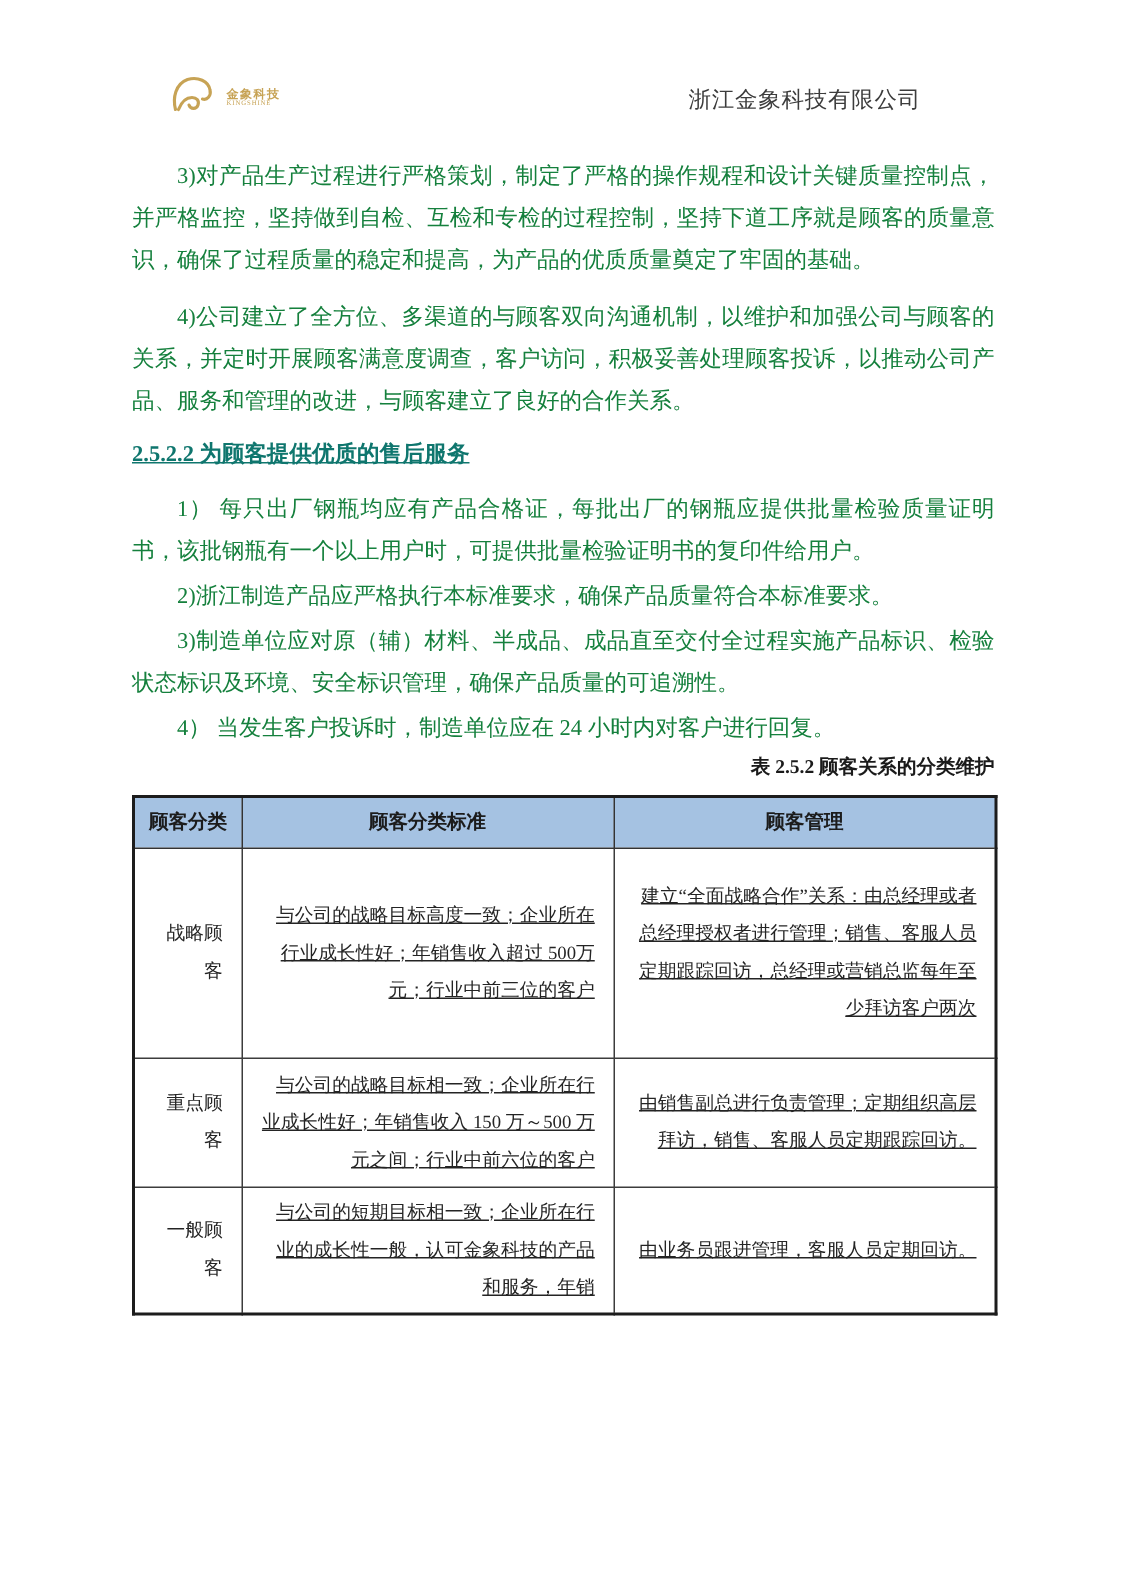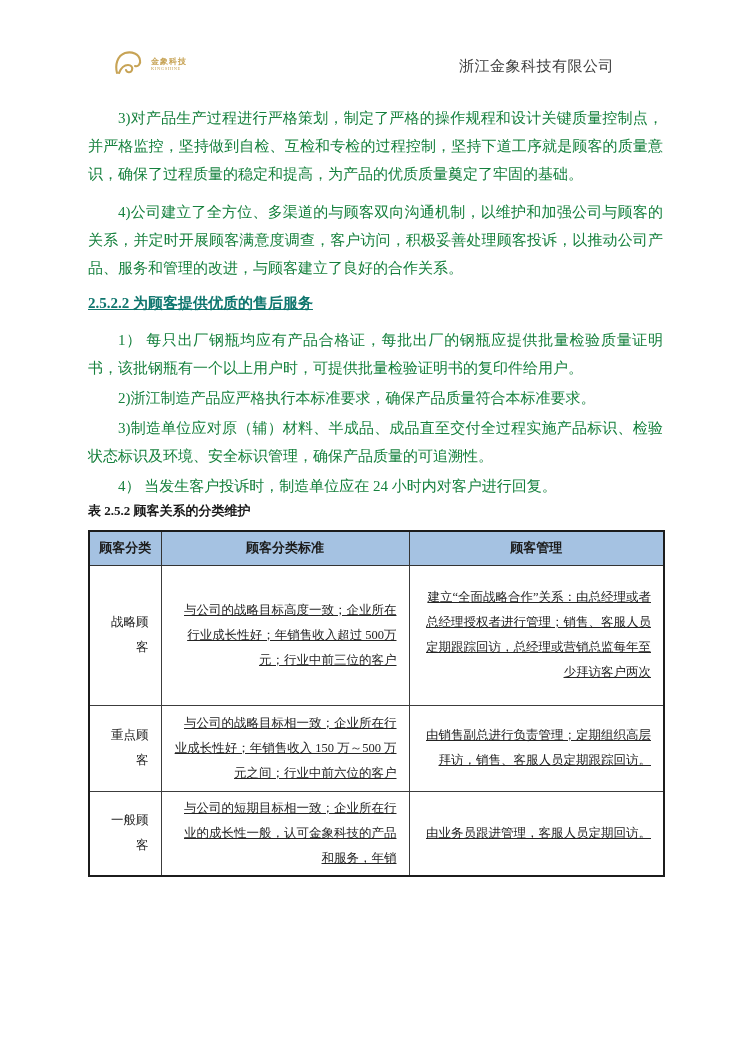--- a/index.html
+++ b/index.html
@@ -33,21 +33,21 @@
     text-align:justify; text-indent:2em;
     margin:0 0 10px; color:#15803d;
   }
   .list-item { margin:0 0 2px; }
   .heading {
     font-size:15px; font-weight:bold; color:#0f766e;
     line-height:22px; margin:2px 0 12px;text-decoration:underline;
   }
   .tbl-caption {
     font-size:13px; font-weight:bold; color:#1a1a1a;
-    text-align:left; line-height:18px;
+    text-align:right; line-height:18px;
     margin:2px 0 10px;
   }
   
   table.customer {
     width:575px; table-layout:fixed;
     border-collapse:collapse;
     border:2px solid #1c1c1c;
     font-size:12.5px; color:#242424;
   }
   table.customer th {

